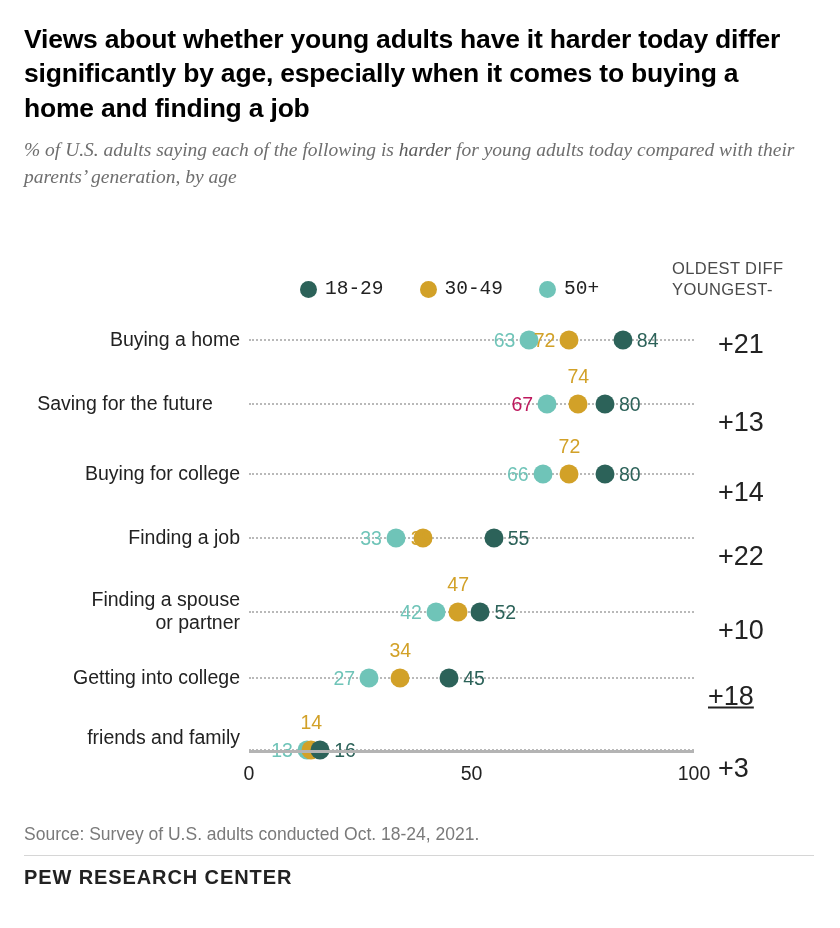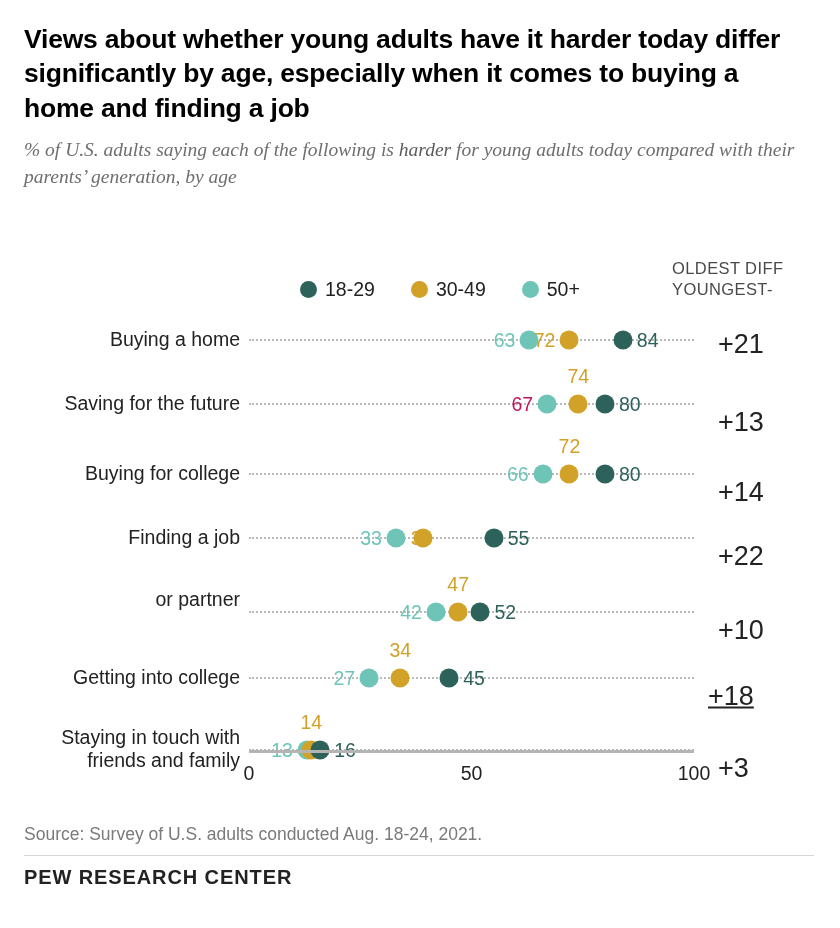--- a/index.html
+++ b/index.html
@@ -48,20 +48,21 @@
   }
 
   
   .legend {
     position: absolute;
     left: 300px;
     top: 278px;
     display: flex;
     gap: 36px;
     align-items: center;
+    font-family: Liberation Mono, monospace;
   }
   .legend-item {
     display: flex;
     align-items: center;
     gap: 8px;
   }
   .legend-dot {
     width: 17px;
     height: 17px;
     border-radius: 50%;
@@ -198,21 +199,21 @@
         <div>Buying a home</div>
       </div>
       <div class="dotline" style="left: 249px; top: 340px; width: 445px;"></div>
       <div class="dot" style="background: rgb(111, 196, 184); left: 529.35px; top: 340px;"></div>
       <div class="dot" style="background: rgb(210, 161, 40); left: 569.4px; top: 340px;"></div>
       <div class="dot" style="background: rgb(44, 98, 89); left: 622.8px; top: 340px;"></div>
       <div class="val left" style="color: rgb(111, 196, 184); left: 515.35px; top: 340px;">63</div>
       <div class="val" style="color: rgb(44, 98, 89); left: 636.8px; top: 340px;">84</div>
       <div class="val left" style="color: rgb(210, 161, 40); left: 555.4px; top: 340px;">72</div>
       <div class="diff" style="left: 718px; top: 344px;">+21</div>
-      <div class="cat-label" style="right: 600px; width: 230px; top: 392px;">
+      <div class="cat-label" style="right: 600px; width: 230px; top: 392px; text-align: center;">
         <div>Saving for the future</div>
       </div>
       <div class="dotline" style="left: 249px; top: 404px; width: 445px;"></div>
       <div class="dot" style="background: rgb(111, 196, 184); left: 547.15px; top: 404px;"></div>
       <div class="dot" style="background: rgb(210, 161, 40); left: 578.3px; top: 404px;"></div>
       <div class="dot" style="background: rgb(44, 98, 89); left: 605px; top: 404px;"></div>
       <div class="val left" style="color: #be185d; left: 533.15px; top: 404px;">67</div>
       <div class="val" style="color: rgb(44, 98, 89); left: 619px; top: 404px;">80</div>
       <div class="val above" style="color: rgb(210, 161, 40); left: 578.3px; top: 388px;">74</div>
       <div class="diff" style="left: 718px; top: 422px;">+13</div>
@@ -232,20 +233,21 @@
       </div>
       <div class="dotline" style="left: 249px; top: 538px; width: 445px;"></div>
       <div class="dot" style="background: rgb(111, 196, 184); left: 395.85px; top: 538px;"></div>
       <div class="dot" style="background: rgb(210, 161, 40); left: 422.55px; top: 538px;"></div>
       <div class="dot" style="background: rgb(44, 98, 89); left: 493.75px; top: 538px;"></div>
       <div class="val left" style="color: rgb(111, 196, 184); left: 381.85px; top: 538px;">33</div>
       <div class="val" style="color: rgb(44, 98, 89); left: 507.75px; top: 538px;">55</div>
       <div class="val left" style="color: rgb(210, 161, 40); left: 408.55px; top: 538px; margin-left: 24px;">39</div>
       <div class="diff" style="left: 718px; top: 556px;">+22</div>
       <div class="cat-label" style="right: 600px; width: 230px; top: 588px;">
+        <div>Finding a spouse</div>
         <div>or partner</div>
       </div>
       <div class="dotline" style="left: 249px; top: 612px; width: 445px;"></div>
       <div class="dot" style="background: rgb(111, 196, 184); left: 435.9px; top: 612px;"></div>
       <div class="dot" style="background: rgb(210, 161, 40); left: 458.15px; top: 612px;"></div>
       <div class="dot" style="background: rgb(44, 98, 89); left: 480.4px; top: 612px;"></div>
       <div class="val left" style="color: rgb(111, 196, 184); left: 421.9px; top: 612px;">42</div>
       <div class="val" style="color: rgb(44, 98, 89); left: 494.4px; top: 612px;">52</div>
       <div class="val above" style="color: rgb(210, 161, 40); left: 458.15px; top: 596px;">47</div>
       <div class="diff" style="left: 718px; top: 630px;">+10</div>
@@ -254,36 +256,35 @@
       </div>
       <div class="dotline" style="left: 249px; top: 678px; width: 445px;"></div>
       <div class="dot" style="background: rgb(111, 196, 184); left: 369.15px; top: 678px;"></div>
       <div class="dot" style="background: rgb(210, 161, 40); left: 400.3px; top: 678px;"></div>
       <div class="dot" style="background: rgb(44, 98, 89); left: 449.25px; top: 678px;"></div>
       <div class="val left" style="color: rgb(111, 196, 184); left: 355.15px; top: 678px;">27</div>
       <div class="val" style="color: rgb(44, 98, 89); left: 463.25px; top: 678px;">45</div>
       <div class="val above" style="color: rgb(210, 161, 40); left: 400.3px; top: 662px;">34</div>
       <div class="diff" style="left: 708px; top: 696px; text-decoration: underline;">+18</div>
       <div class="cat-label" style="right: 600px; width: 230px; top: 726px;">
-        <div>Staying in touch with</div>
         <div>friends and family</div>
       </div>
       <div class="dotline" style="left: 249px; top: 750px; width: 445px;"></div>
       <div class="dot" style="background: rgb(111, 196, 184); left: 306.85px; top: 750px;"></div>
       <div class="dot" style="background: rgb(210, 161, 40); left: 311.3px; top: 750px;"></div>
       <div class="dot" style="background: rgb(44, 98, 89); left: 320.2px; top: 750px;"></div>
       <div class="val left" style="color: rgb(111, 196, 184); left: 292.85px; top: 750px;">13</div>
       <div class="val" style="color: rgb(44, 98, 89); left: 334.2px; top: 750px;">16</div>
       <div class="val above" style="color: rgb(210, 161, 40); left: 311.3px; top: 734px;">14</div>
       <div class="diff" style="left: 718px; top: 768px;">+3</div>
       <div class="axis-line" style="left: 249px; top: 750px; width: 445px;"></div>
       <div class="axis-tick" style="left: 249px; top: 762px;">0</div>
       <div class="axis-tick" style="left: 471.5px; top: 762px;">50</div>
       <div class="axis-tick" style="left: 694px; top: 762px;">100</div>
     </div>
 
   <div class="footer">
-    <p class="source">Source: Survey of U.S. adults conducted Aug. 18-24, 2021.</p>
+    <p class="source">Source: Survey of U.S. adults conducted Oct. 18-24, 2021.</p>
     <div class="divider"></div>
     <div class="brand">PEW RESEARCH CENTER</div>
   </div>
 
 </div>
 
 </body></html>

